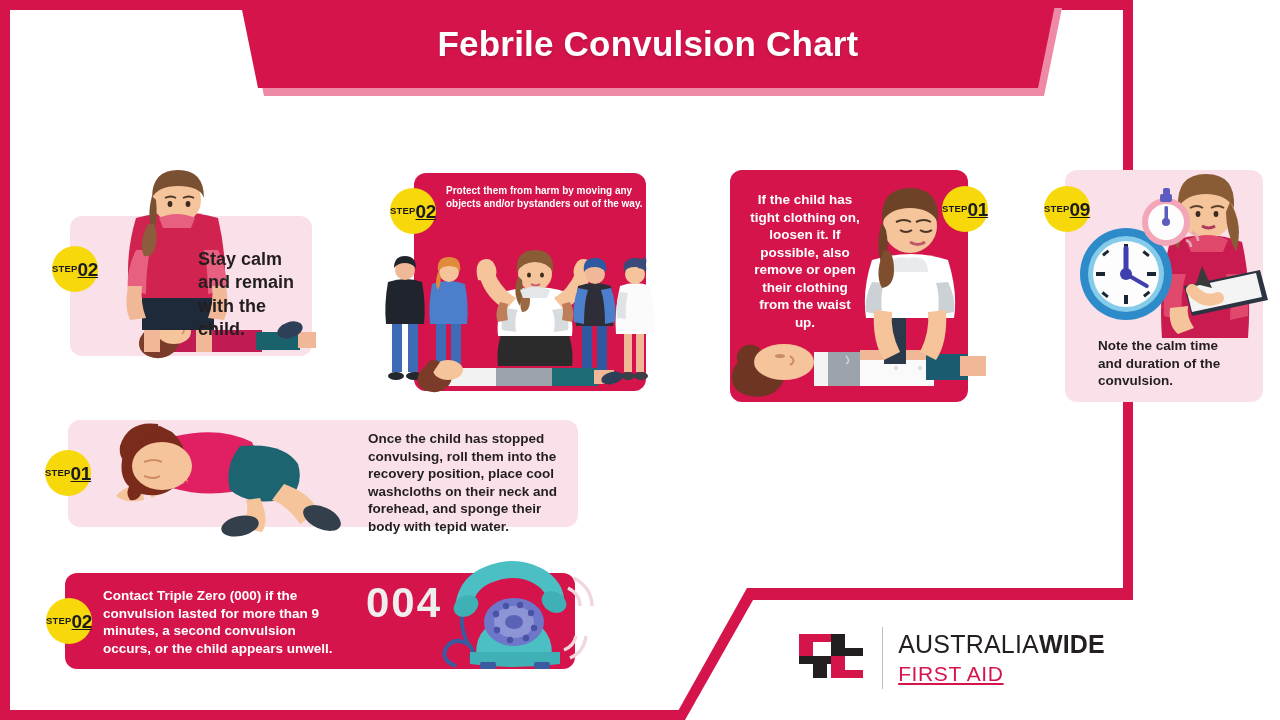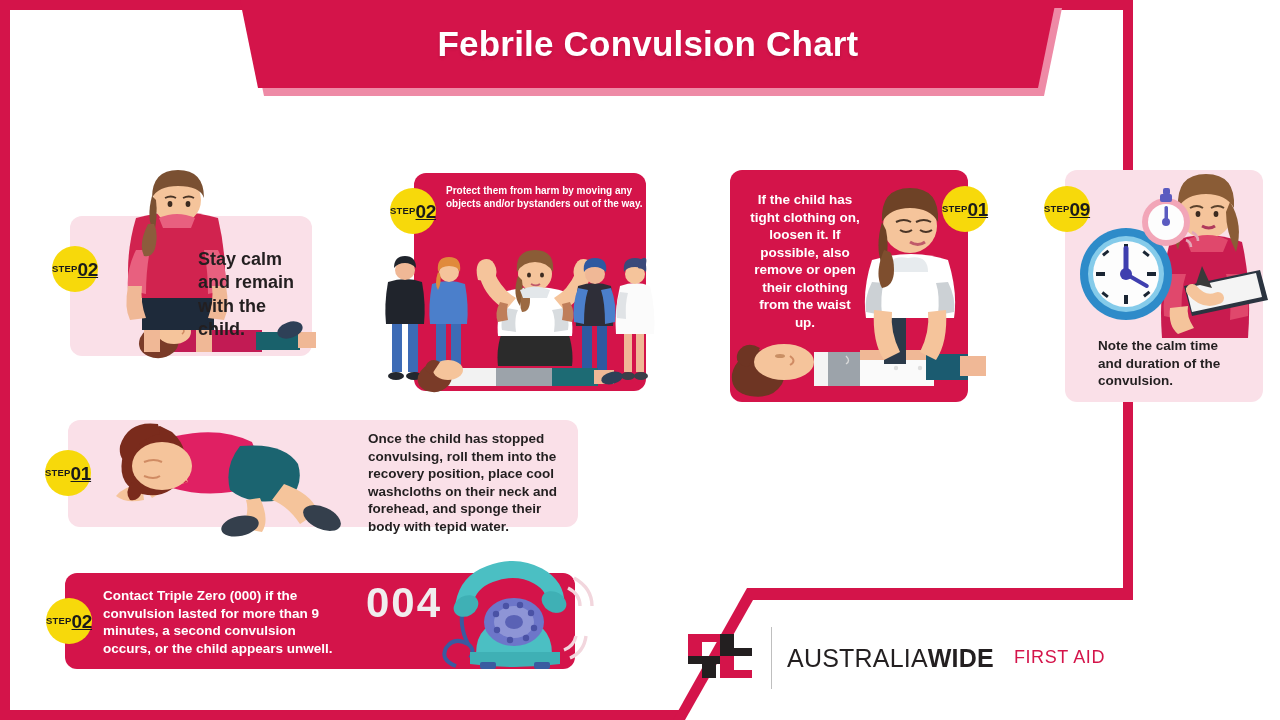--- a/index.html
+++ b/index.html
@@ -65,25 +65,25 @@
   .logo-inner {
     position: absolute; right: -10px; bottom: -10px; width: 448px; height: 120px;
     background: #ffffff;
     clip-path: polygon(68px 0, 448px 0, 448px 120px, 0 120px);
   }
   .logo-content {
     position: absolute; right: 18px; bottom: 14px;
     display: flex; align-items: center; gap: 15px;
   }
   .logo-divider { width: 1px; height: 62px; background: #BFBFBF; }
-  .logo-words { display: flex; flex-direction: row; justify-content: flex-end; gap: 20px; }
+  .logo-words { display: flex; flex-direction: column; justify-content: flex-end; }
   .logo-line1 { font-size: 25px; letter-spacing: .2px; color: #231F20; }
   .logo-line1 .thin { font-weight: normal; }
   .logo-line1 .bold { font-weight: bold; }
-  .logo-line2 { font-size: 18px; color: #D4144A; letter-spacing: .6px; margin-top: 3px; }
+  .logo-line2 { font-size: 21px; color: #D4144A; letter-spacing: .6px; margin-top: 3px; text-decoration: underline; }
 </style>
 </head>
 <body>
 
 <div id="page">
 
   <div class="banner-wrap">
     <div class="banner-shadow"></div>
     <div class="banner-main"></div>
     <div class="banner-title">Febrile Convulsion Chart</div>

